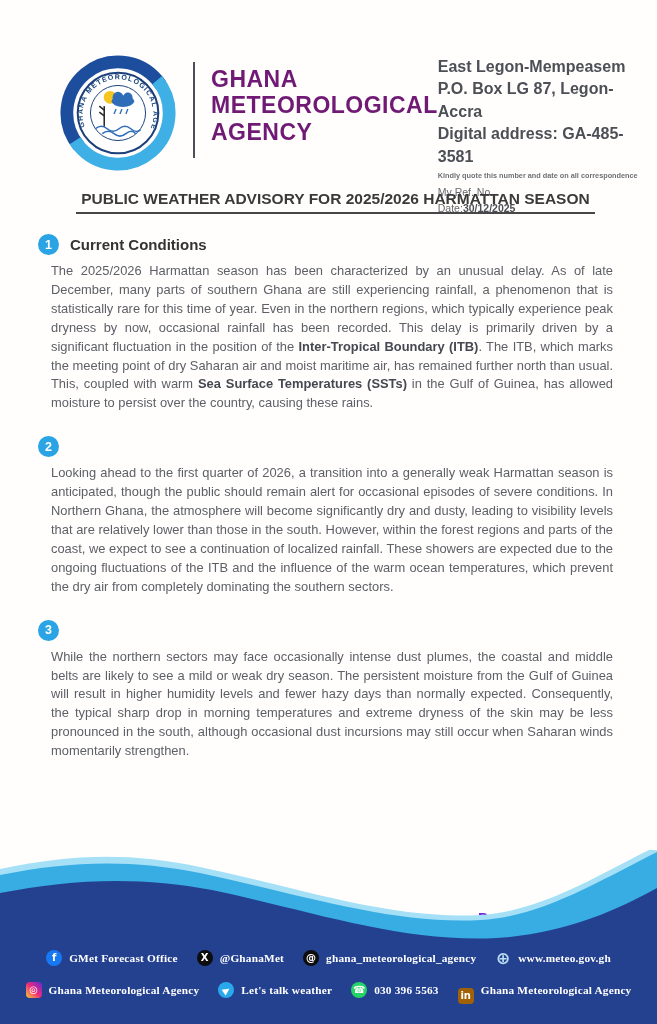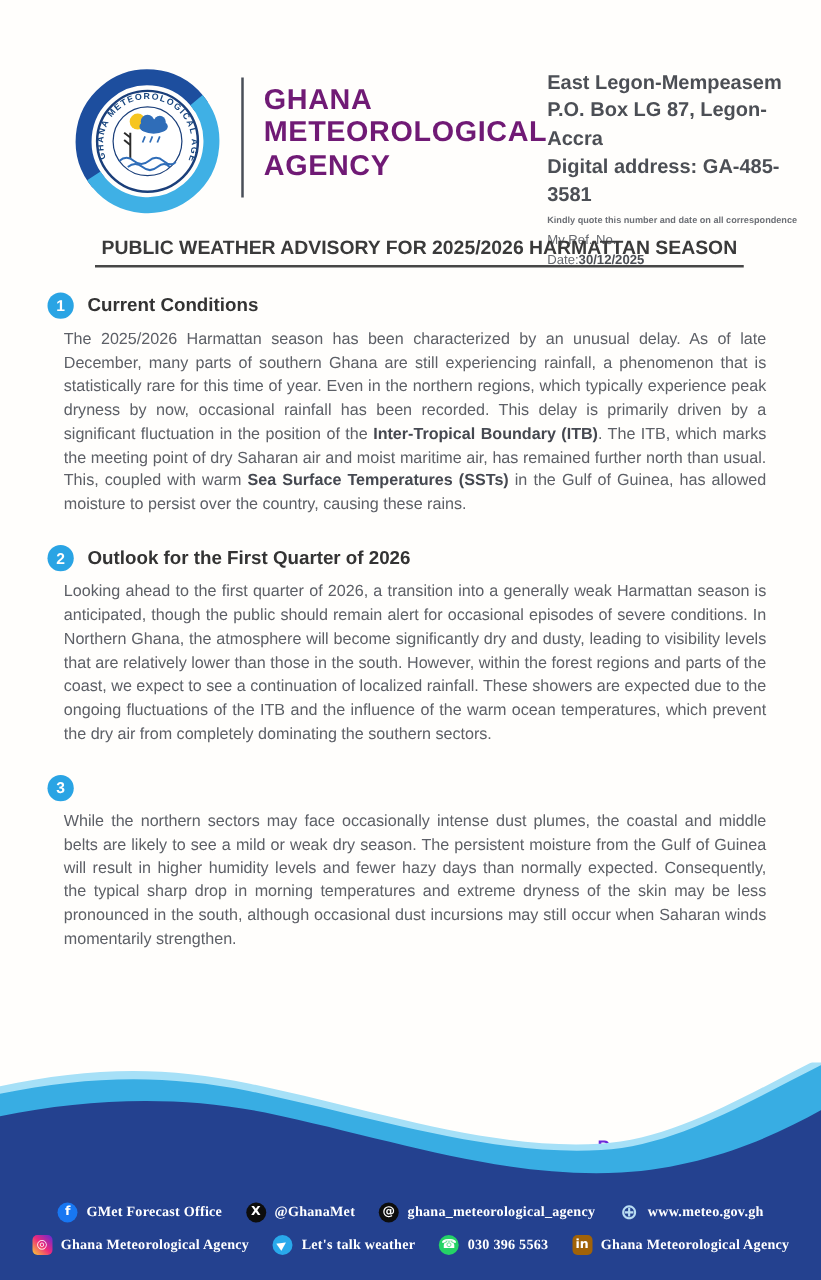--- a/index.html
+++ b/index.html
@@ -149,21 +149,20 @@
       <div class="section">
         <div class="sec-head">
           <span class="badge">1</span>
           <span class="sec-title">Current Conditions</span>
         </div>
         <p class="sec-body"><span>The 2025/2026 Harmattan season has been characterized by an unusual delay. As of late December, many parts of southern Ghana are still experiencing rainfall, a phenomenon that is statistically rare for this time of year. Even in the northern regions, which typically experience peak dryness by now, occasional rainfall has been recorded. This delay is primarily driven by a significant fluctuation in the position of the </span><b>Inter-Tropical Boundary (ITB)</b><span>. The ITB, which marks the meeting point of dry Saharan air and moist maritime air, has remained further north than usual. This, coupled with warm </span><b>Sea Surface Temperatures (SSTs)</b><span> in the Gulf of Guinea, has allowed moisture to persist over the country, causing these rains.</span></p>
       </div>
       <div class="section">
         <div class="sec-head">
           <span class="badge">2</span>
-          <span class="sec-title">Outlook for the First Quarter of 2026</span>
         </div>
         <p class="sec-body"><span>Looking ahead to the first quarter of 2026, a transition into a generally weak Harmattan season is anticipated, though the public should remain alert for occasional episodes of severe conditions. In Northern Ghana, the atmosphere will become significantly dry and dusty, leading to visibility levels that are relatively lower than those in the south. However, within the forest regions and parts of the coast, we expect to see a continuation of localized rainfall. These showers are expected due to the ongoing fluctuations of the ITB and the influence of the warm ocean temperatures, which prevent the dry air from completely dominating the southern sectors.</span></p>
       </div>
       <div class="section">
         <div class="sec-head">
           <span class="badge">3</span>
         </div>
         <p class="sec-body"><span>While the northern sectors may face occasionally intense dust plumes, the coastal and middle belts are likely to see a mild or weak dry season. The persistent moisture from the Gulf of Guinea will result in higher humidity levels and fewer hazy days than normally expected. Consequently, the typical sharp drop in morning temperatures and extreme dryness of the skin may be less pronounced in the south, although occasional dust incursions may still occur when Saharan winds momentarily strengthen.</span></p>
       </div>
     </div>
@@ -215,21 +214,21 @@
           </span>
           <span class="social-label">Let's talk weather</span>
         </span>
         <span class="social-item">
           <span class="fico round" style="background: rgb(37, 211, 102);">
             <i>☎</i>
           </span>
           <span class="social-label">030 396 5563</span>
         </span>
         <span class="social-item">
-          <span class="fico square" style="background: #a16207;">
+          <span class="fico square" style="background: #a16207; margin-top: 12px;">
             <i>in</i>
           </span>
           <span class="social-label">Ghana Meteorological Agency</span>
         </span>
       </div>
     </div>
 
 </div>
 
 </body></html>

